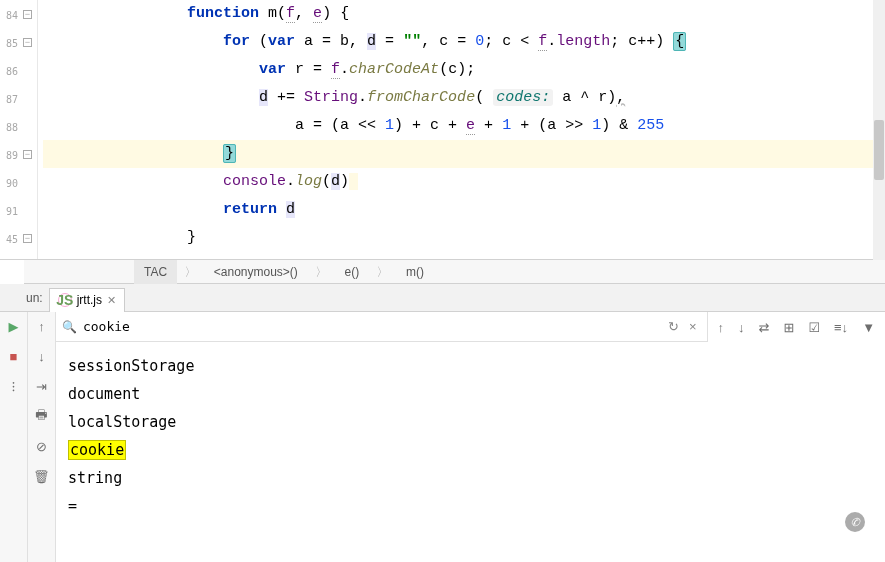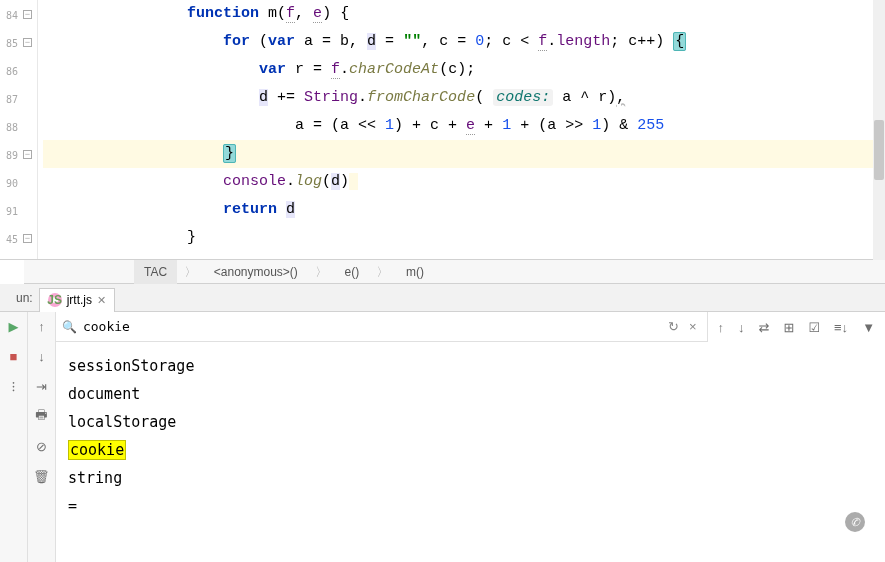--- a/index.html
+++ b/index.html
@@ -91,44 +91,44 @@
     }
     .bc-sep { color: #aaa; padding: 0 4px; }
     
     .run-tab-bar {
       height: 28px;
       line-height: 28px;
       background: #f2f2f2;
       border-bottom: 1px solid #d1d1d1;
       display: flex;
       align-items: center;
-      padding-left: 10px;
+      padding-left: 20px;
     }
     .run-label { color: #555; font-size: 12px; padding: 0 6px; }
     .run-tab {
       background: #fff;
       border: 1px solid #ccc;
       border-bottom: none;
       padding: 2px 8px;
       font-size: 12px;
       display: flex;
       align-items: center;
       gap: 5px;
       height: 24px;
       margin-top: 4px;
     }
     .js-icon {
       width: 14px; height: 14px;
       display: inline-flex;
       align-items: center;
       justify-content: center;
-      border: 4px solid #f9a8d4;
+      border: 1px solid #f9a8d4;
       border-radius: 50%;
       color: #6b9d5a;
-      font-size: 12px;
+      font-size: 14px;
       font-weight: bold;
     }
     .tab-close { color: #888; cursor: pointer; font-size: 11px; }
     
     .console-area {
       display: flex;
       height: 250px;
     }
     .console-left-toolbar {
       width: 28px;

